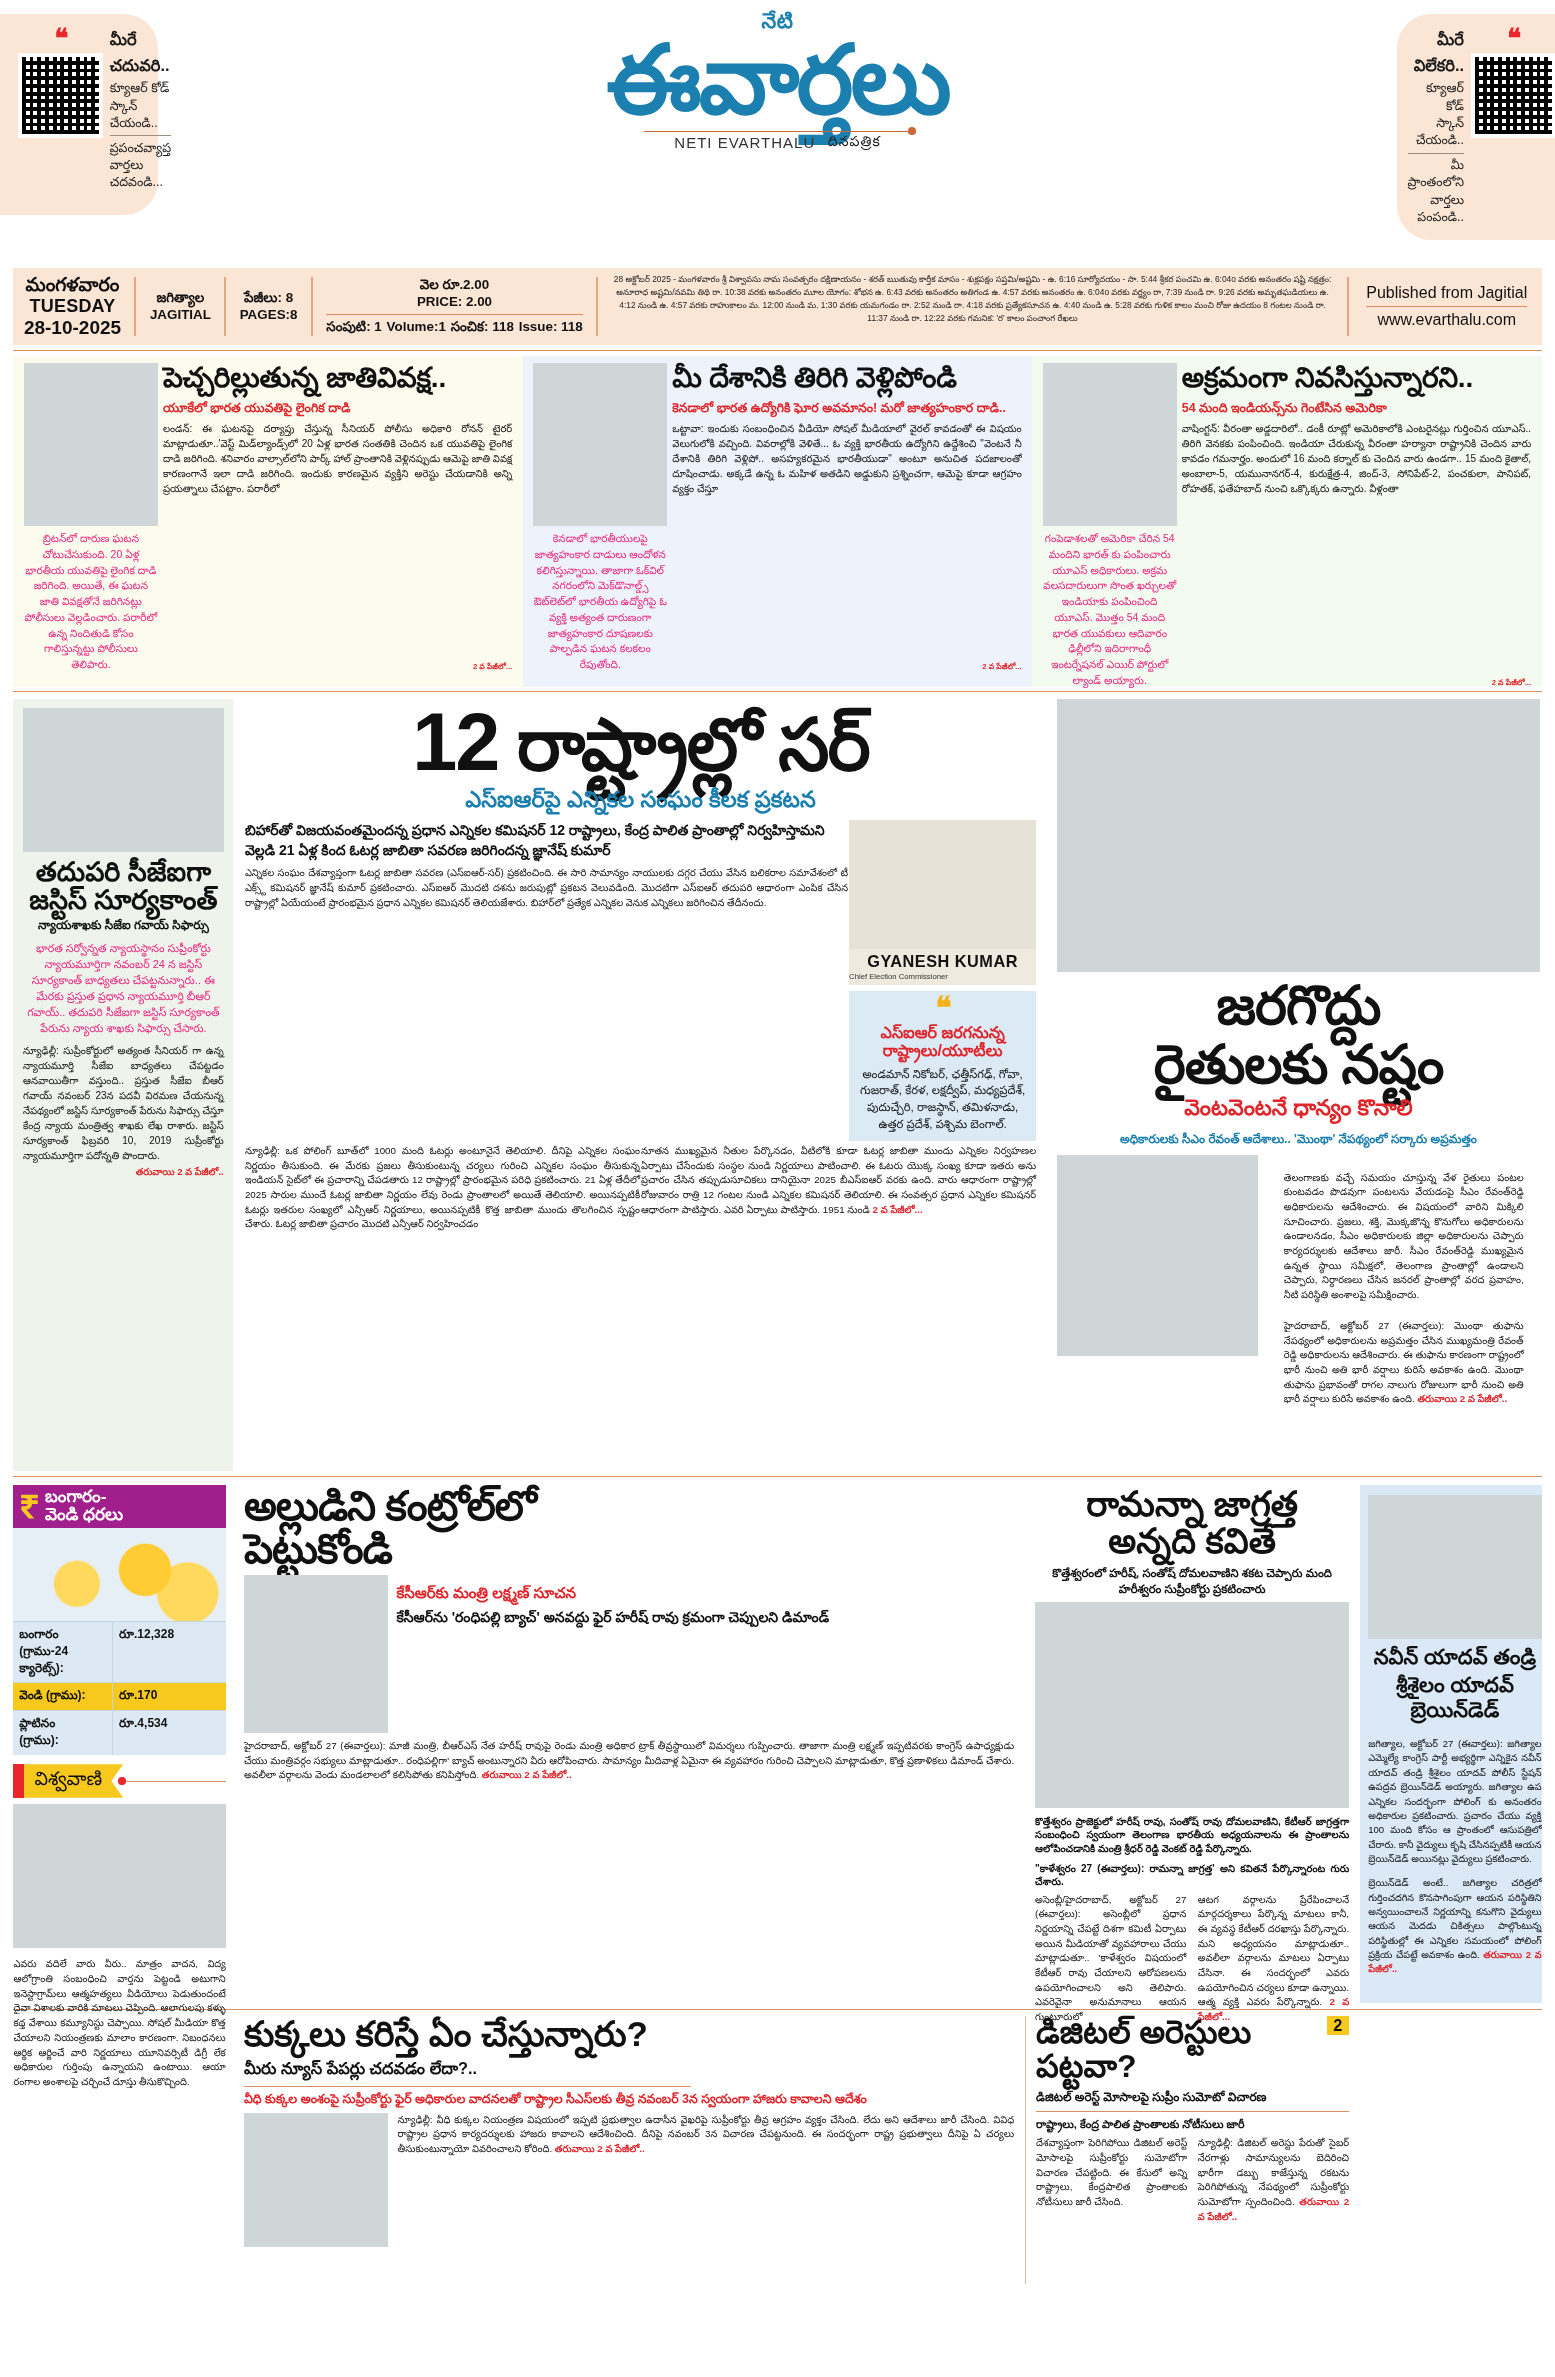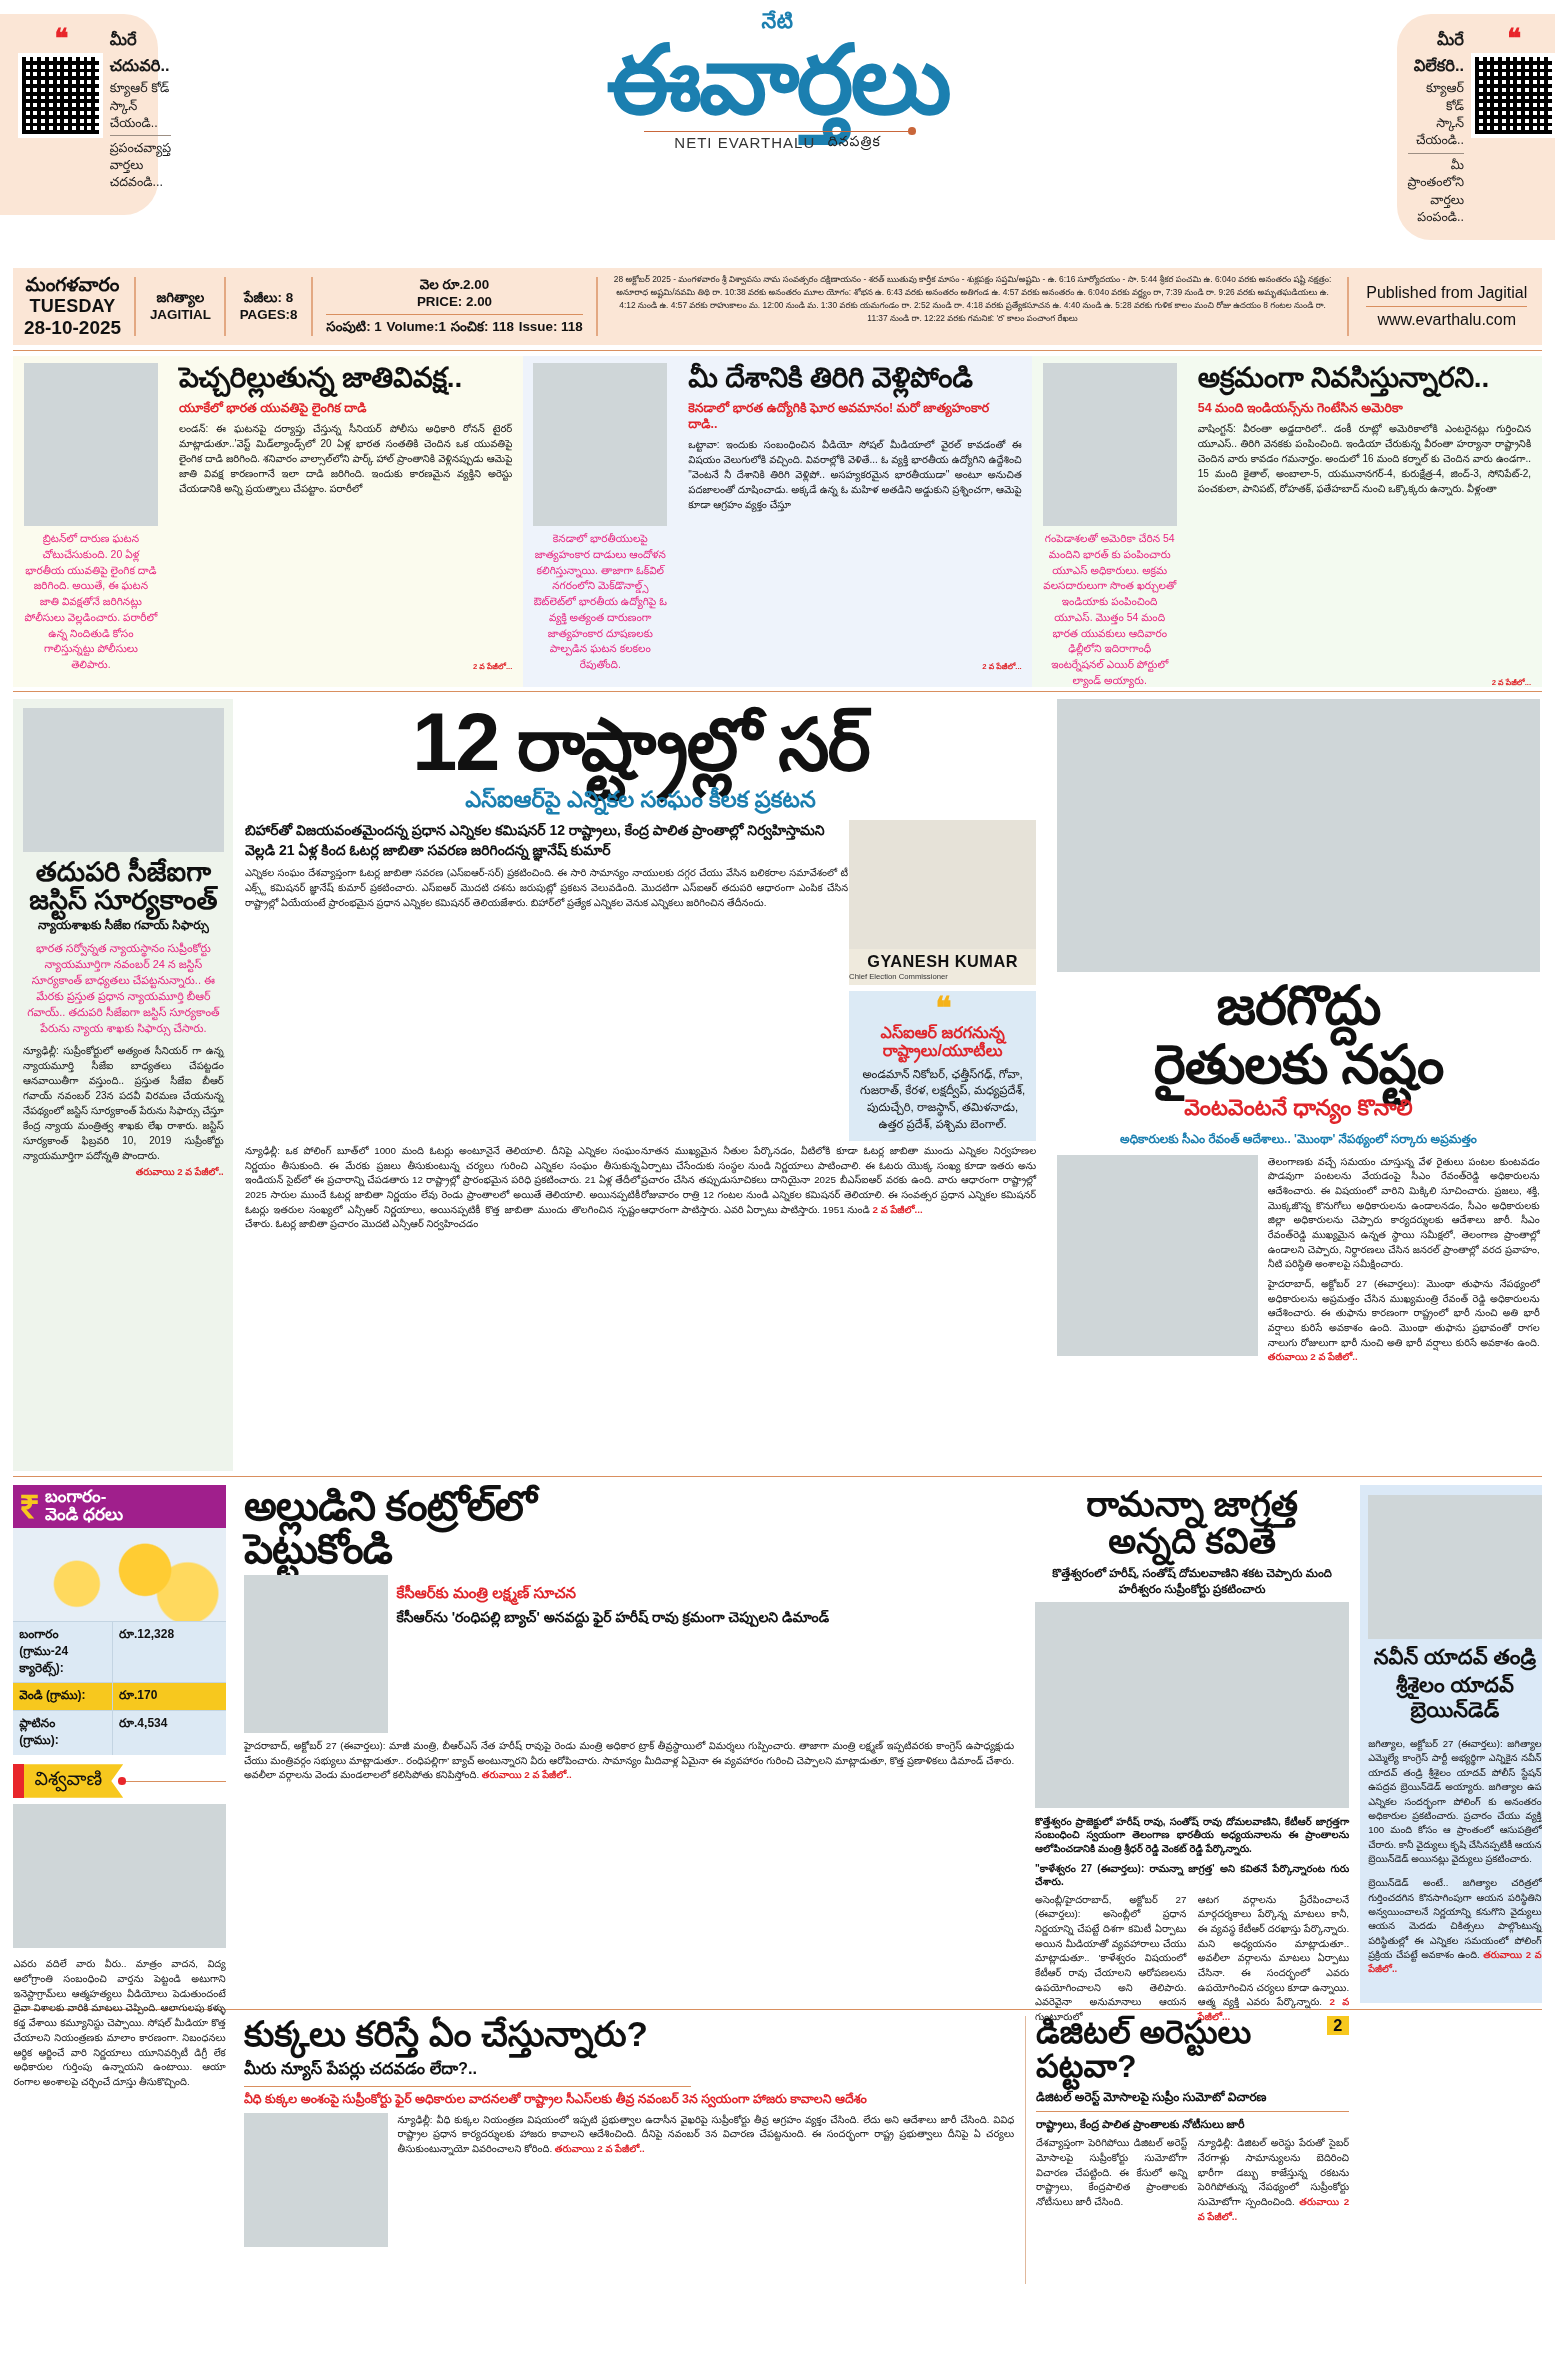--- a/index.html
+++ b/index.html
@@ -64,21 +64,21 @@
   .cont{color:#e0262b;font-weight:700;}
 
   .ph{background:#cfd6d8;display:block;}
 
   
   .topstrip{display:flex;margin:0 13.4px;gap:0;height:331px;}
   .tstory{flex:1;padding:7.7px 10.5px;box-sizing:border-box;display:flex;flex-direction:column;}
   .tstory.t1{background:#fbfbee;}
   .tstory.t2{background:#eef3fb;}
   .tstory.t3{background:#f3faf0;}
-  .tstory-body{display:flex;gap:21px;}
+  .tstory-body{display:flex;gap:5px;}
   .tstory .photo{width:134px;height:163px;flex:none;}
   .tstory h2{margin:0;font-size:28px;line-height:1.06;font-weight:800;letter-spacing:-0.2px;}
   .tstory .sub{font-size:12.5px;font-weight:700;color:#e0262b;line-height:1.3;margin:6.7px 0 4.8px;}
   .tstory .lede{font-size:10px;line-height:1.5;text-align:justify;}
   .tstory .lede-pink{font-size:10.5px;line-height:1.5;color:#e8237e;text-align:center;margin-top:4.8px;}
 
   
   .mainblock{display:flex;margin:6.7px 13.4px 0;gap:0;height:772px;}
   .mcol-left{width:220px;background:#eef4ec;padding:8.6px 9.6px;box-sizing:border-box;}
   .mcol-mid{flex:1;padding:0 11.5px;box-sizing:border-box;}
@@ -103,21 +103,21 @@
   .sirbox .qm{color:#f5b218;font-size:30px;line-height:.55;font-weight:800;letter-spacing:-1.9px;}
   .sirbox h4{color:#e0262b;font-size:16px;font-weight:800;line-height:1.12;margin:7.7px 0 5.8px;}
   .sirbox p{font-size:11.5px;line-height:1.45;margin:0;}
 
   .mcol-right .bigphoto{width:100%;height:273px;}
   .mcol-right h2{font-size:54px;font-weight:900;line-height:.98;text-align:center;margin:6.7px 0 0;letter-spacing:-1px;}
   .mcol-right .redsub{font-size:22px;font-weight:800;color:#e0262b;text-align:center;margin:3.8px 0 4.8px;}
   .mcol-right .bluesub{font-size:12px;font-weight:700;color:#1b7fb0;text-align:center;margin:5.8px 0;}
   .rgrid{display:flex;gap:9.6px;margin-top:5.8px;}
   .rgrid .photo{width:201px;height:201px;flex:none;}
-  .rgrid p{font-size:9.8px;line-height:1.5;text-align:justify;margin:0;}
+  .rgrid p{font-size:9.8px;line-height:1.5;text-align:justify;margin:16px;}
 
   
   .bottomblock{display:flex;margin:7.7px 13.4px 0;height:518px;}
   .bcol1{width:220px;box-sizing:border-box;padding-right:7.7px;}
   .bcol2{flex:1;box-sizing:border-box;padding:0 10.5px;}
   .bcol3{width:335px;box-sizing:border-box;padding:0 10.5px;}
   .bcol4{width:182px;box-sizing:border-box;padding-left:8.6px;background:#dbe9f7;}
 
   .goldbox{background:#dce9f4;}
   .goldbox .gb-head{background:#a01f8c;color:#fff;display:flex;align-items:center;gap:5.8px;padding:3.8px 5.8px;}

